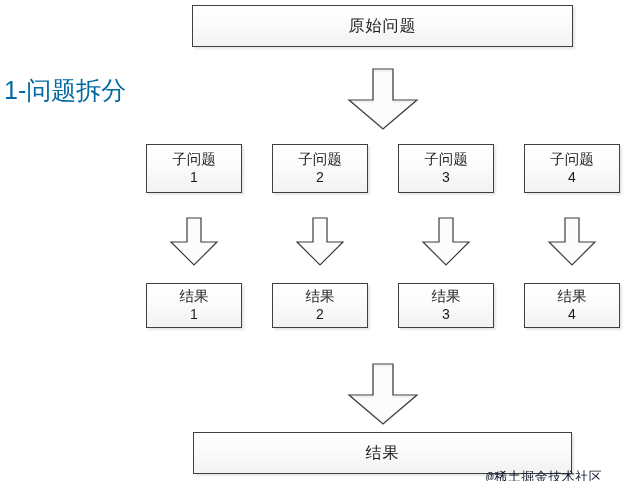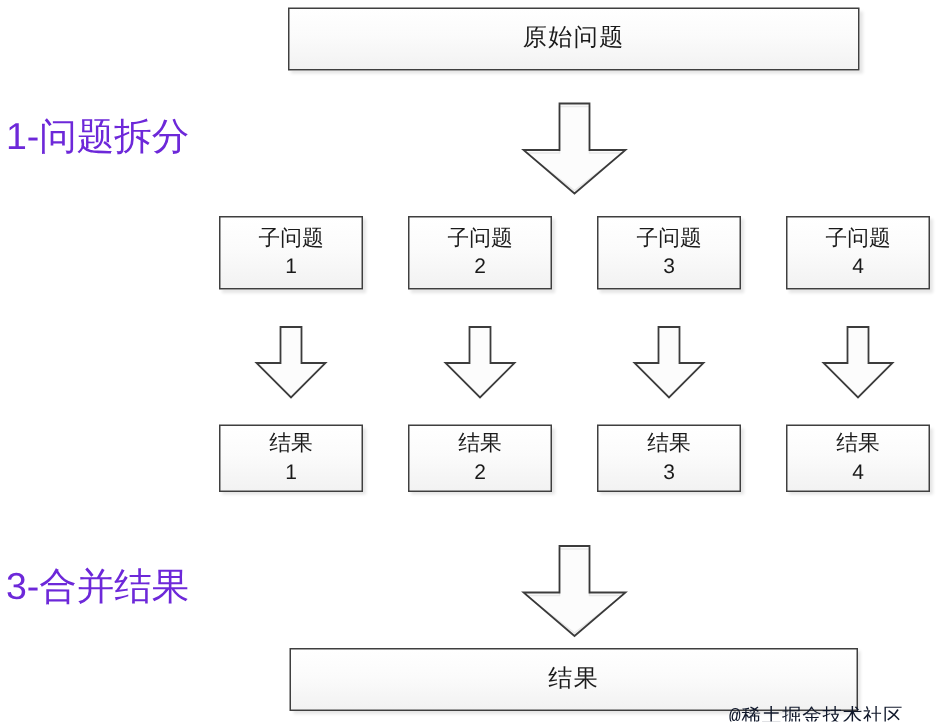--- a/index.html
+++ b/index.html
@@ -60,21 +60,21 @@
     font-size: 14px;
     margin-top: 1px;
   }
 
   
   .step-label {
     position: absolute;
     font-family: "Liberation Sans", "DejaVu Sans", sans-serif;
     font-size: 25px;
     font-weight: 400;
-    color: #6d28d9;
+    color: #0369a1;
     white-space: nowrap;
     letter-spacing: 0px;
   }
 
   
   .arrow {
     position: absolute;
   }
   .arrow svg {
     display: block;
@@ -169,21 +169,20 @@
   <div class="node cell" style="left:398px; top:283px; width:96px; height:45px;">
     <span class="cell-line">结果</span>
     <span class="cell-idx">3</span>
   </div>
 
   <div class="node cell" style="left:524px; top:283px; width:96px; height:45px;">
     <span class="cell-line">结果</span>
     <span class="cell-idx">4</span>
   </div>
 
-  <div class="step-label" style="left:4px; top:374px;">3-合并结果</div>
 
   <div class="arrow" style="left:348px; top:363px;">
     <svg width="70" height="62" viewBox="0 0 70 62">
       <polygon points="25,1 45,1 45,32 69,32 35,61 1,32 25,32" fill="#fcfcfc" stroke="#3c3c3c" stroke-width="1.2" stroke-linejoin="miter"></polygon>
       <polygon points="25,3 45,3 45,34 67,34 35,59 3,34 25,34" fill="none" stroke="rgba(0,0,0,0.08)" stroke-width="1"></polygon>
     </svg>
   </div>
 
   <div class="node bar" style="left:193px; top:432px; width:379px; height:42px;">
     <span>结果</span>

